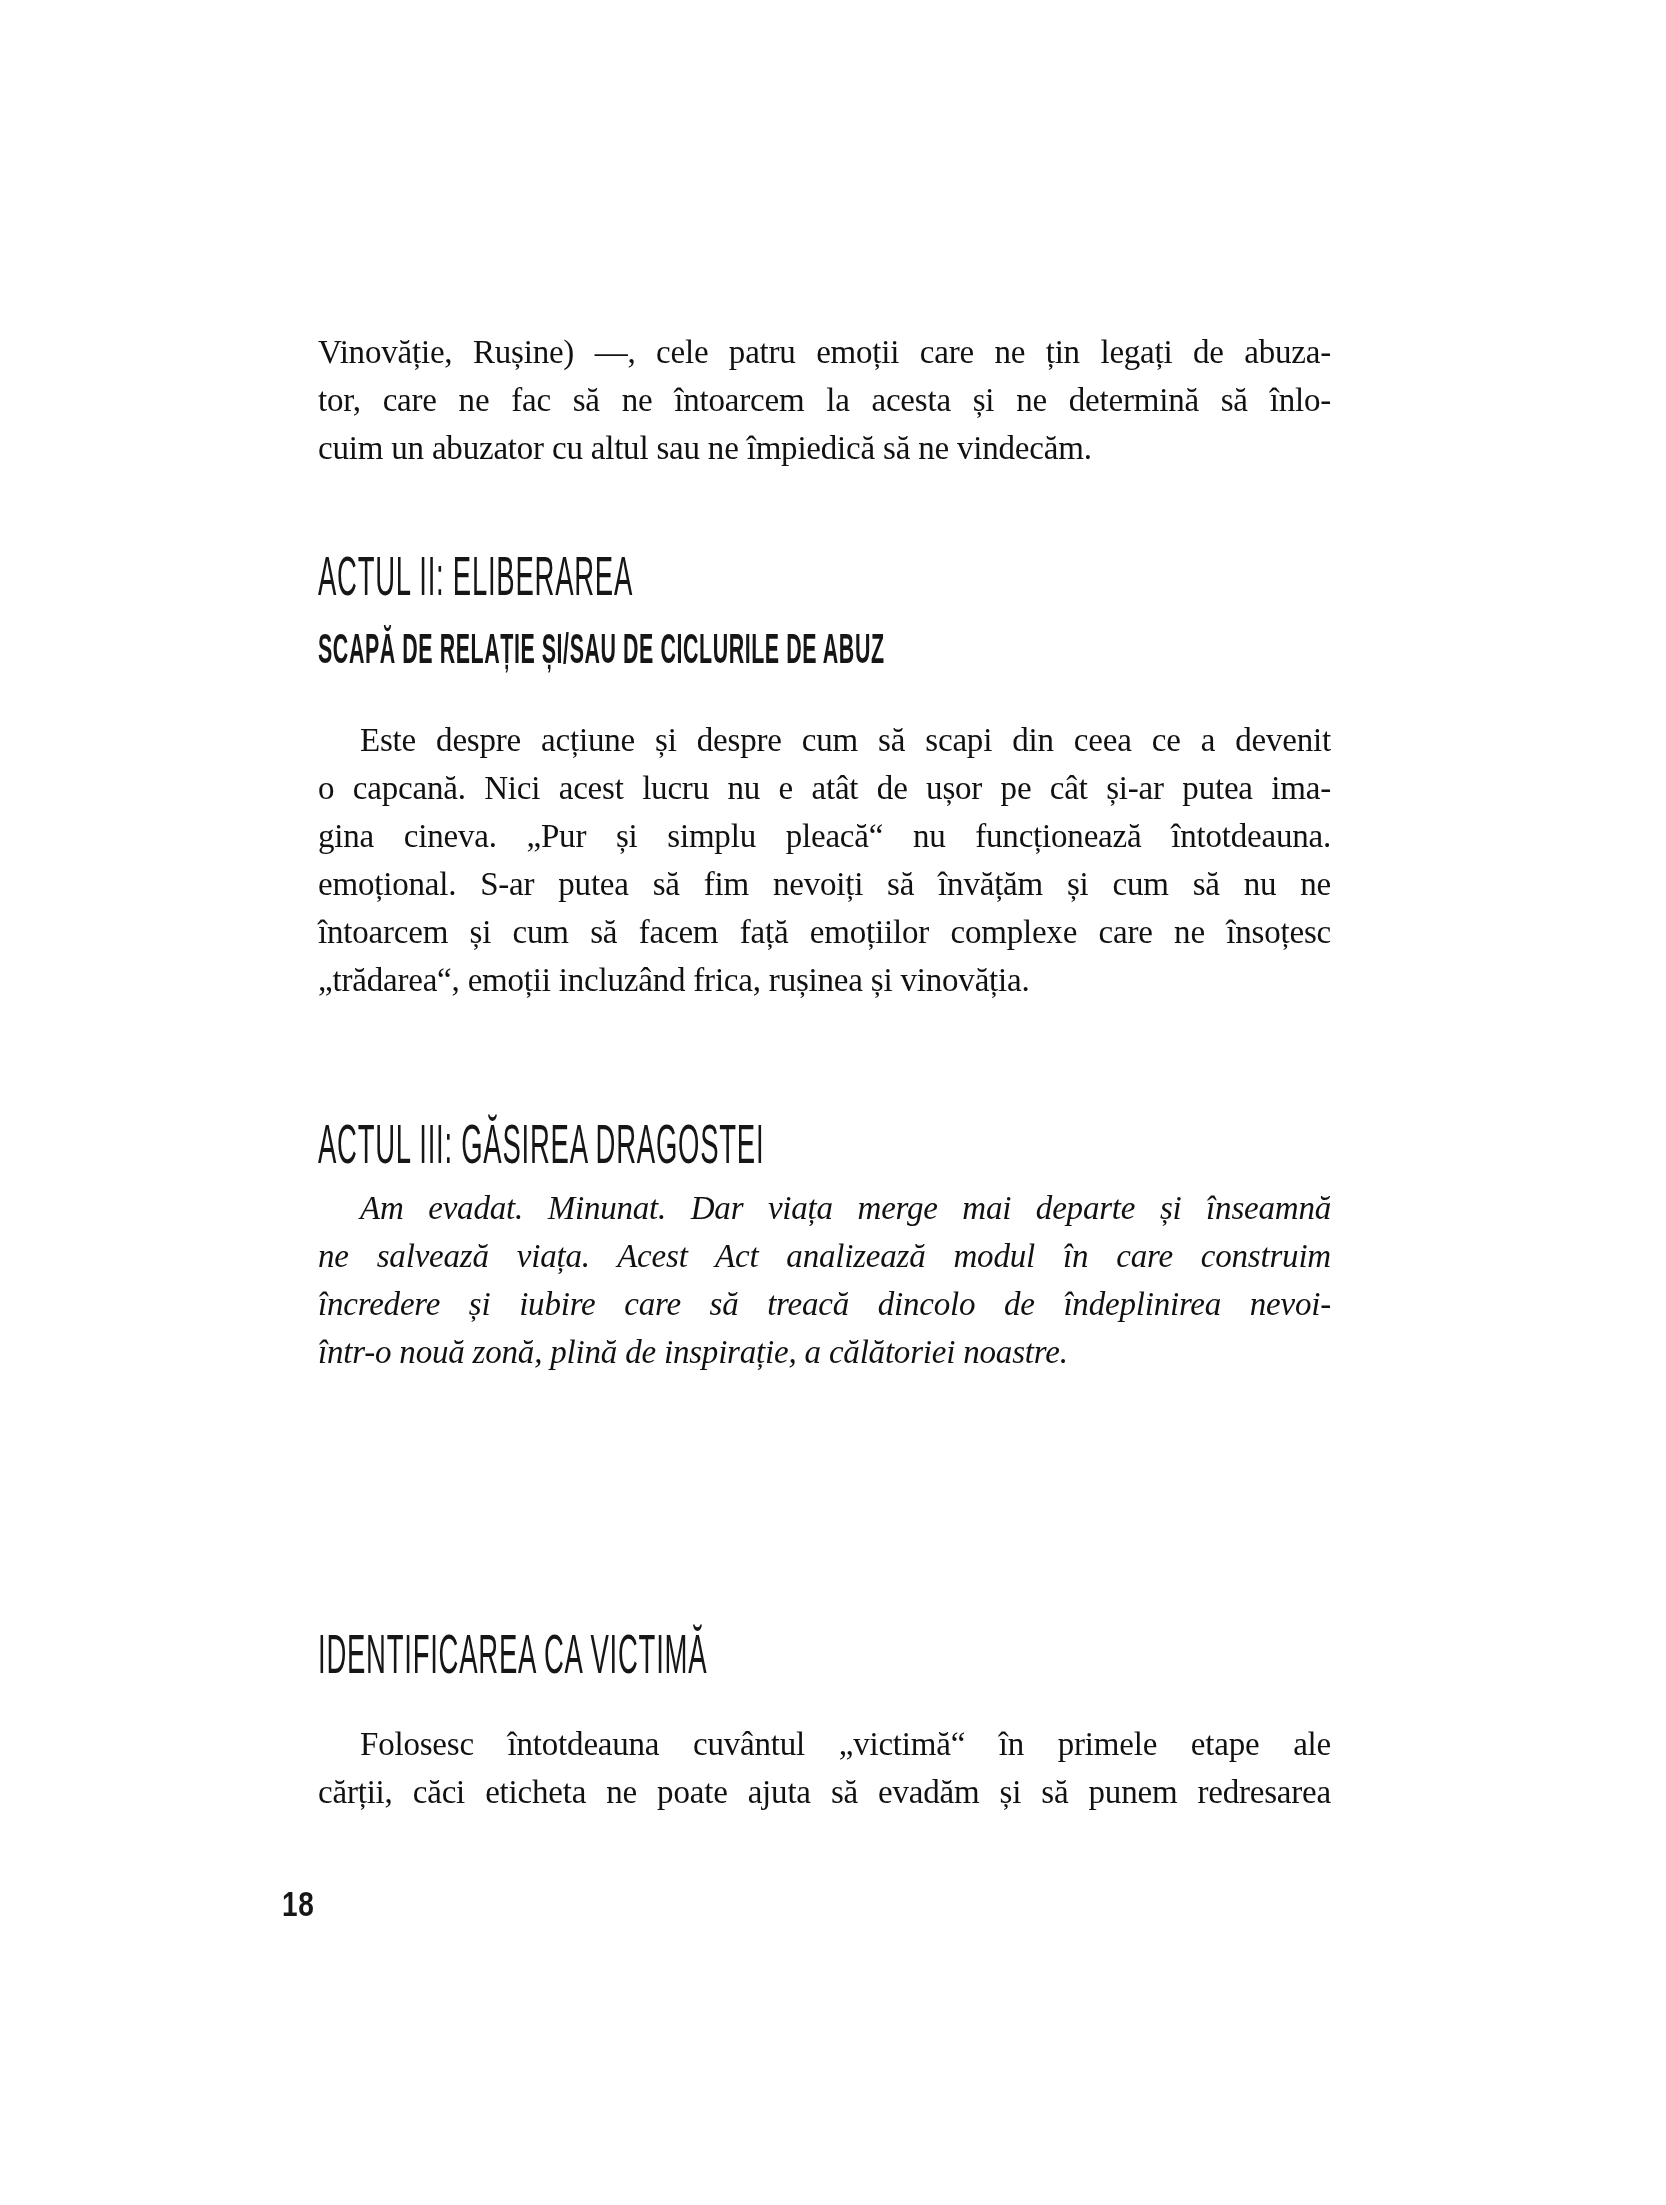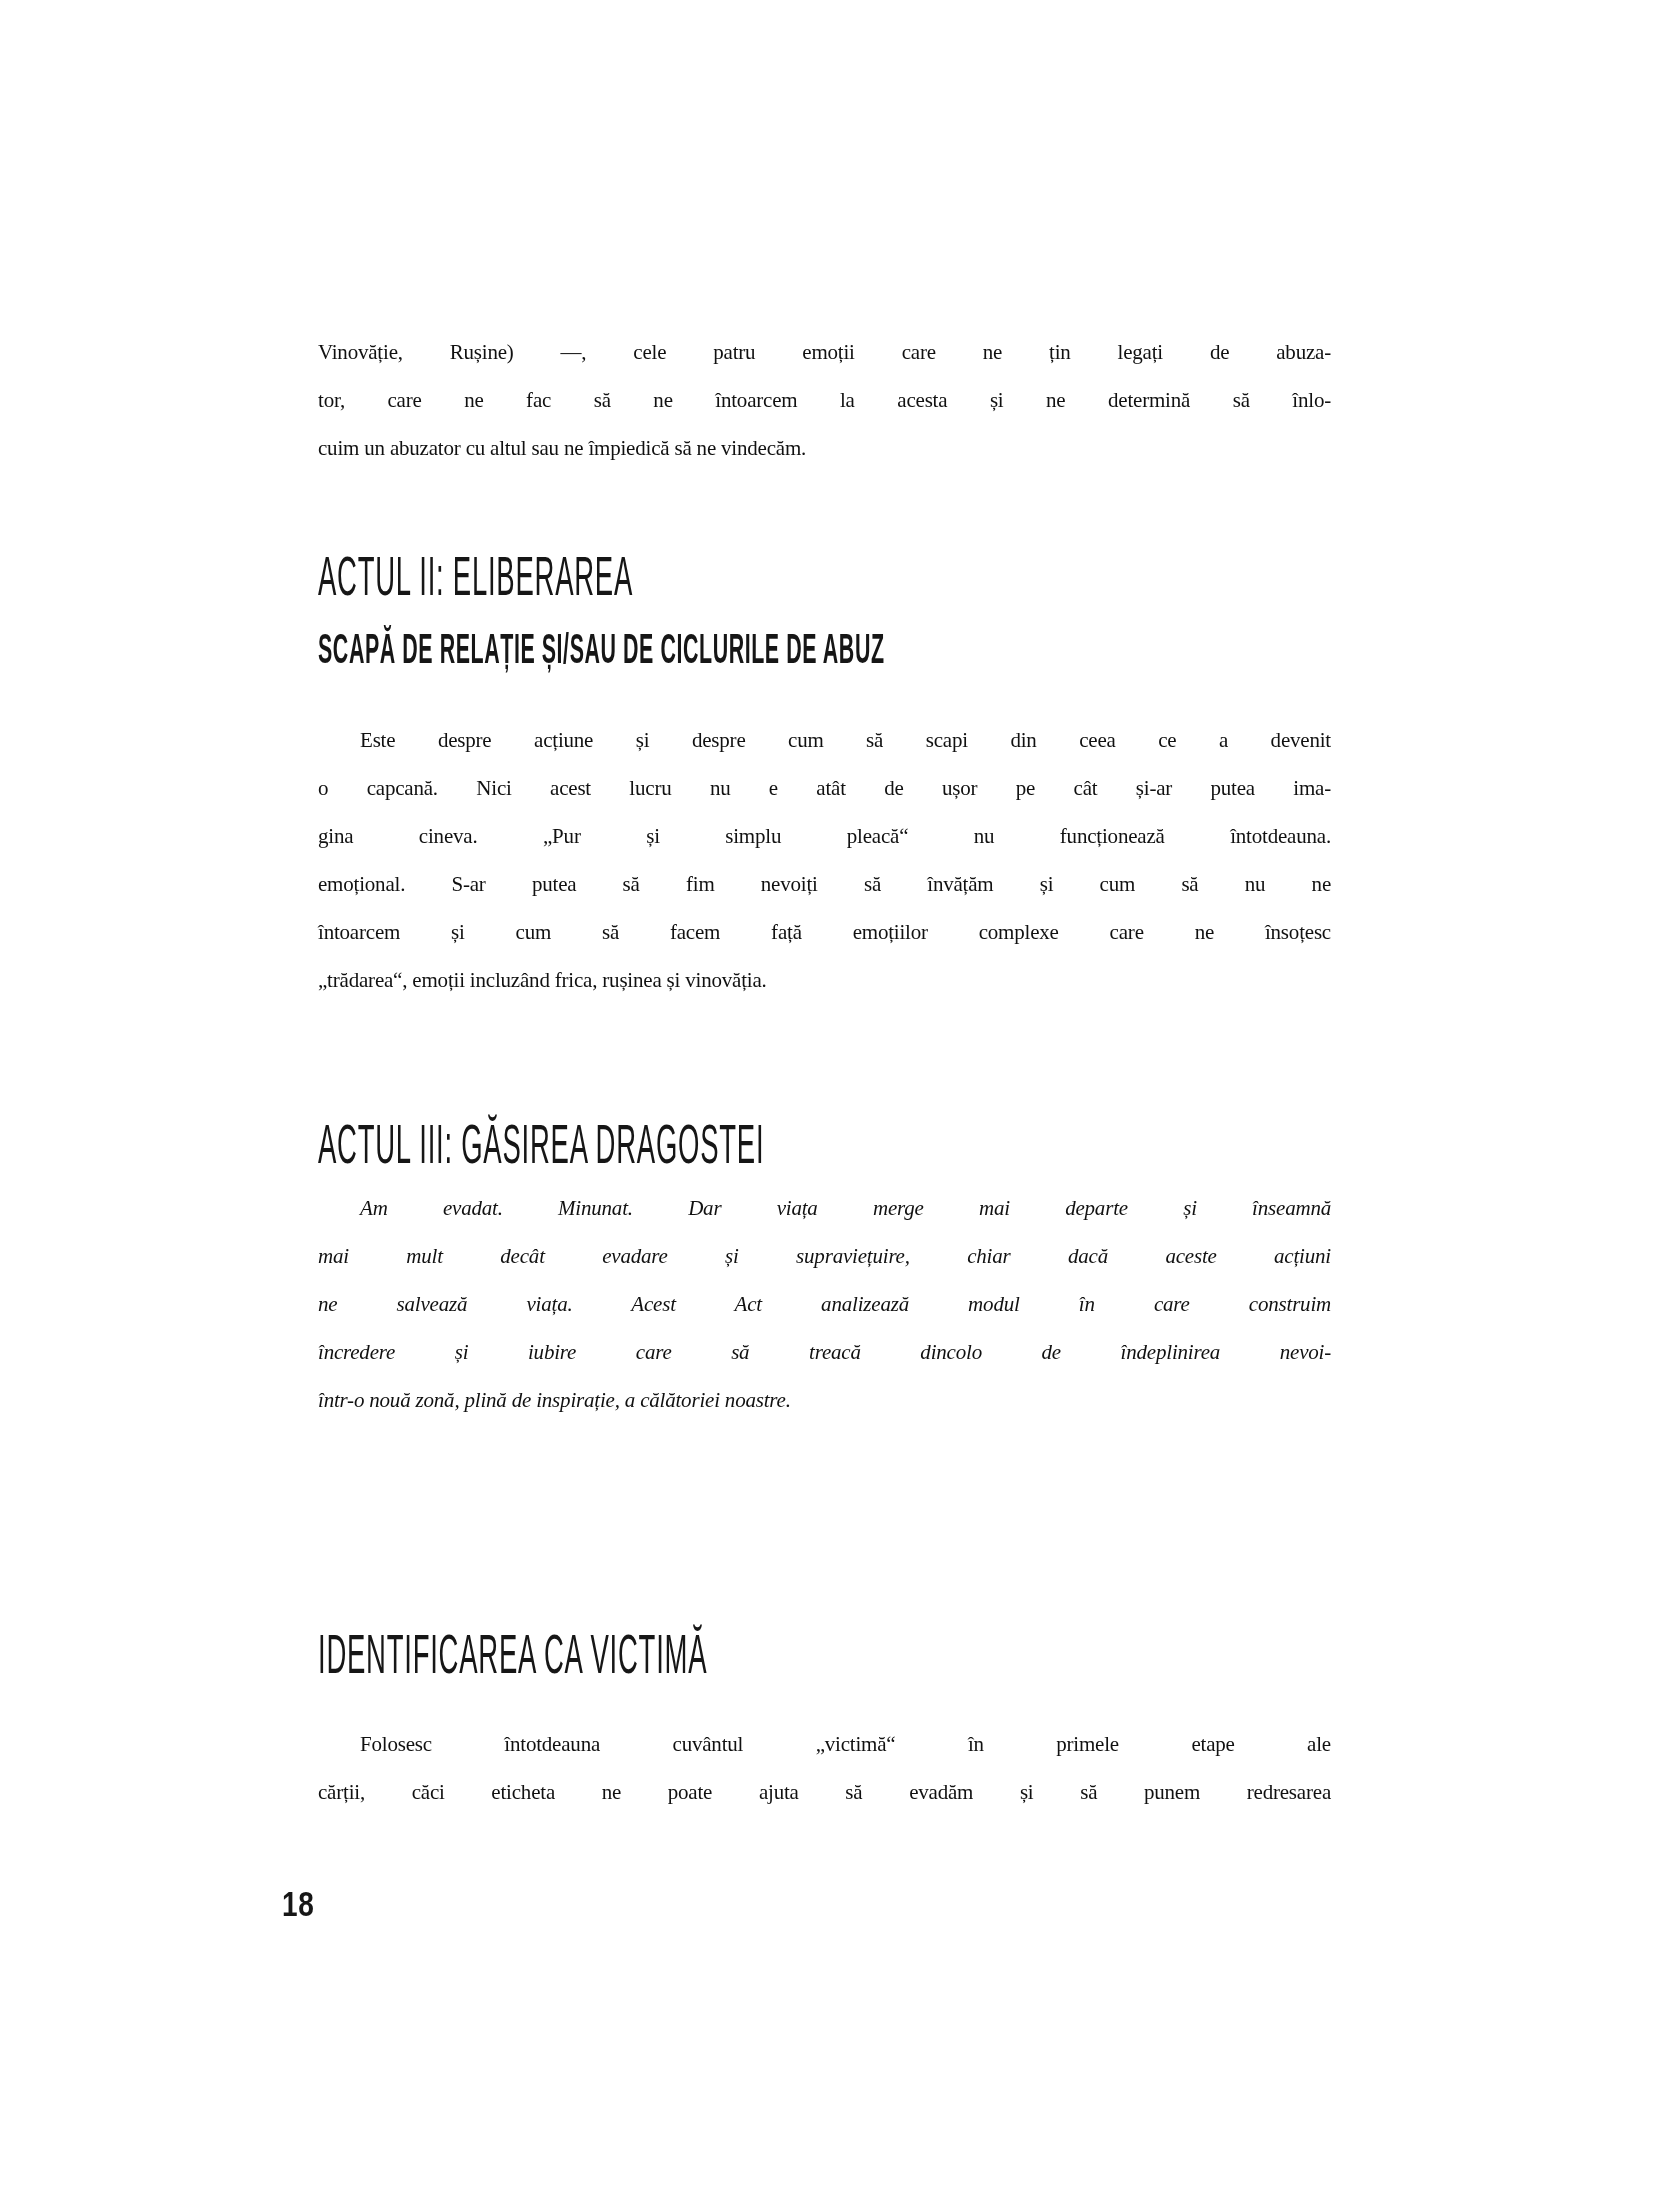--- a/index.html
+++ b/index.html
@@ -18,21 +18,21 @@
   }
   .block {
     position: absolute;
     left: 318px;
     margin: 0;
   }
   
   .para {
     width: 1013px;
     font-family: "Liberation Serif", serif;
-    font-size: 21px;
+    font-size: 33px;
     line-height: 48px;
     letter-spacing: -0.2px;
     color: #111111;
   }
   .para .line {
     text-align: justify;
     text-align-last: justify;
   }
   .para.closed .line:last-child {
     text-align-last: left;
@@ -105,21 +105,20 @@
       <div class="line">gina cineva. „Pur și simplu pleacă“ nu funcționează întotdeauna.</div>
       <div class="line">emoțional. S-ar putea să fim nevoiți să învățăm și cum să nu ne</div>
       <div class="line">întoarcem și cum să facem față emoțiilor complexe care ne însoțesc</div>
       <div class="line">„trădarea“, emoții incluzând frica, rușinea și vinovăția.</div>
     </div>
 
   <h2 id="h2b" class="block heading h-act">ACTUL III: GĂSIREA DRAGOSTEI</h2>
 
   <div id="p3" class="block para closed indent">
       <div class="line">Am evadat. Minunat. Dar viața merge mai departe și înseamnă</div>
-      <div class="line">mai mult decât evadare și supraviețuire, chiar dacă aceste acțiuni</div>
       <div class="line">ne salvează viața. Acest Act analizează modul în care construim</div>
       <div class="line">încredere și iubire care să treacă dincolo de îndeplinirea nevoi-</div>
       <div class="line">într-o nouă zonă, plină de inspirație, a călătoriei noastre.</div>
     </div>
 
   <h2 id="h2c" class="block heading h-act">IDENTIFICAREA CA VICTIMĂ</h2>
 
   <div id="p4" class="block para indent">
       <div class="line">Folosesc întotdeauna cuvântul „victimă“ în primele etape ale</div>
       <div class="line">cărții, căci eticheta ne poate ajuta să evadăm și să punem redresarea</div>

